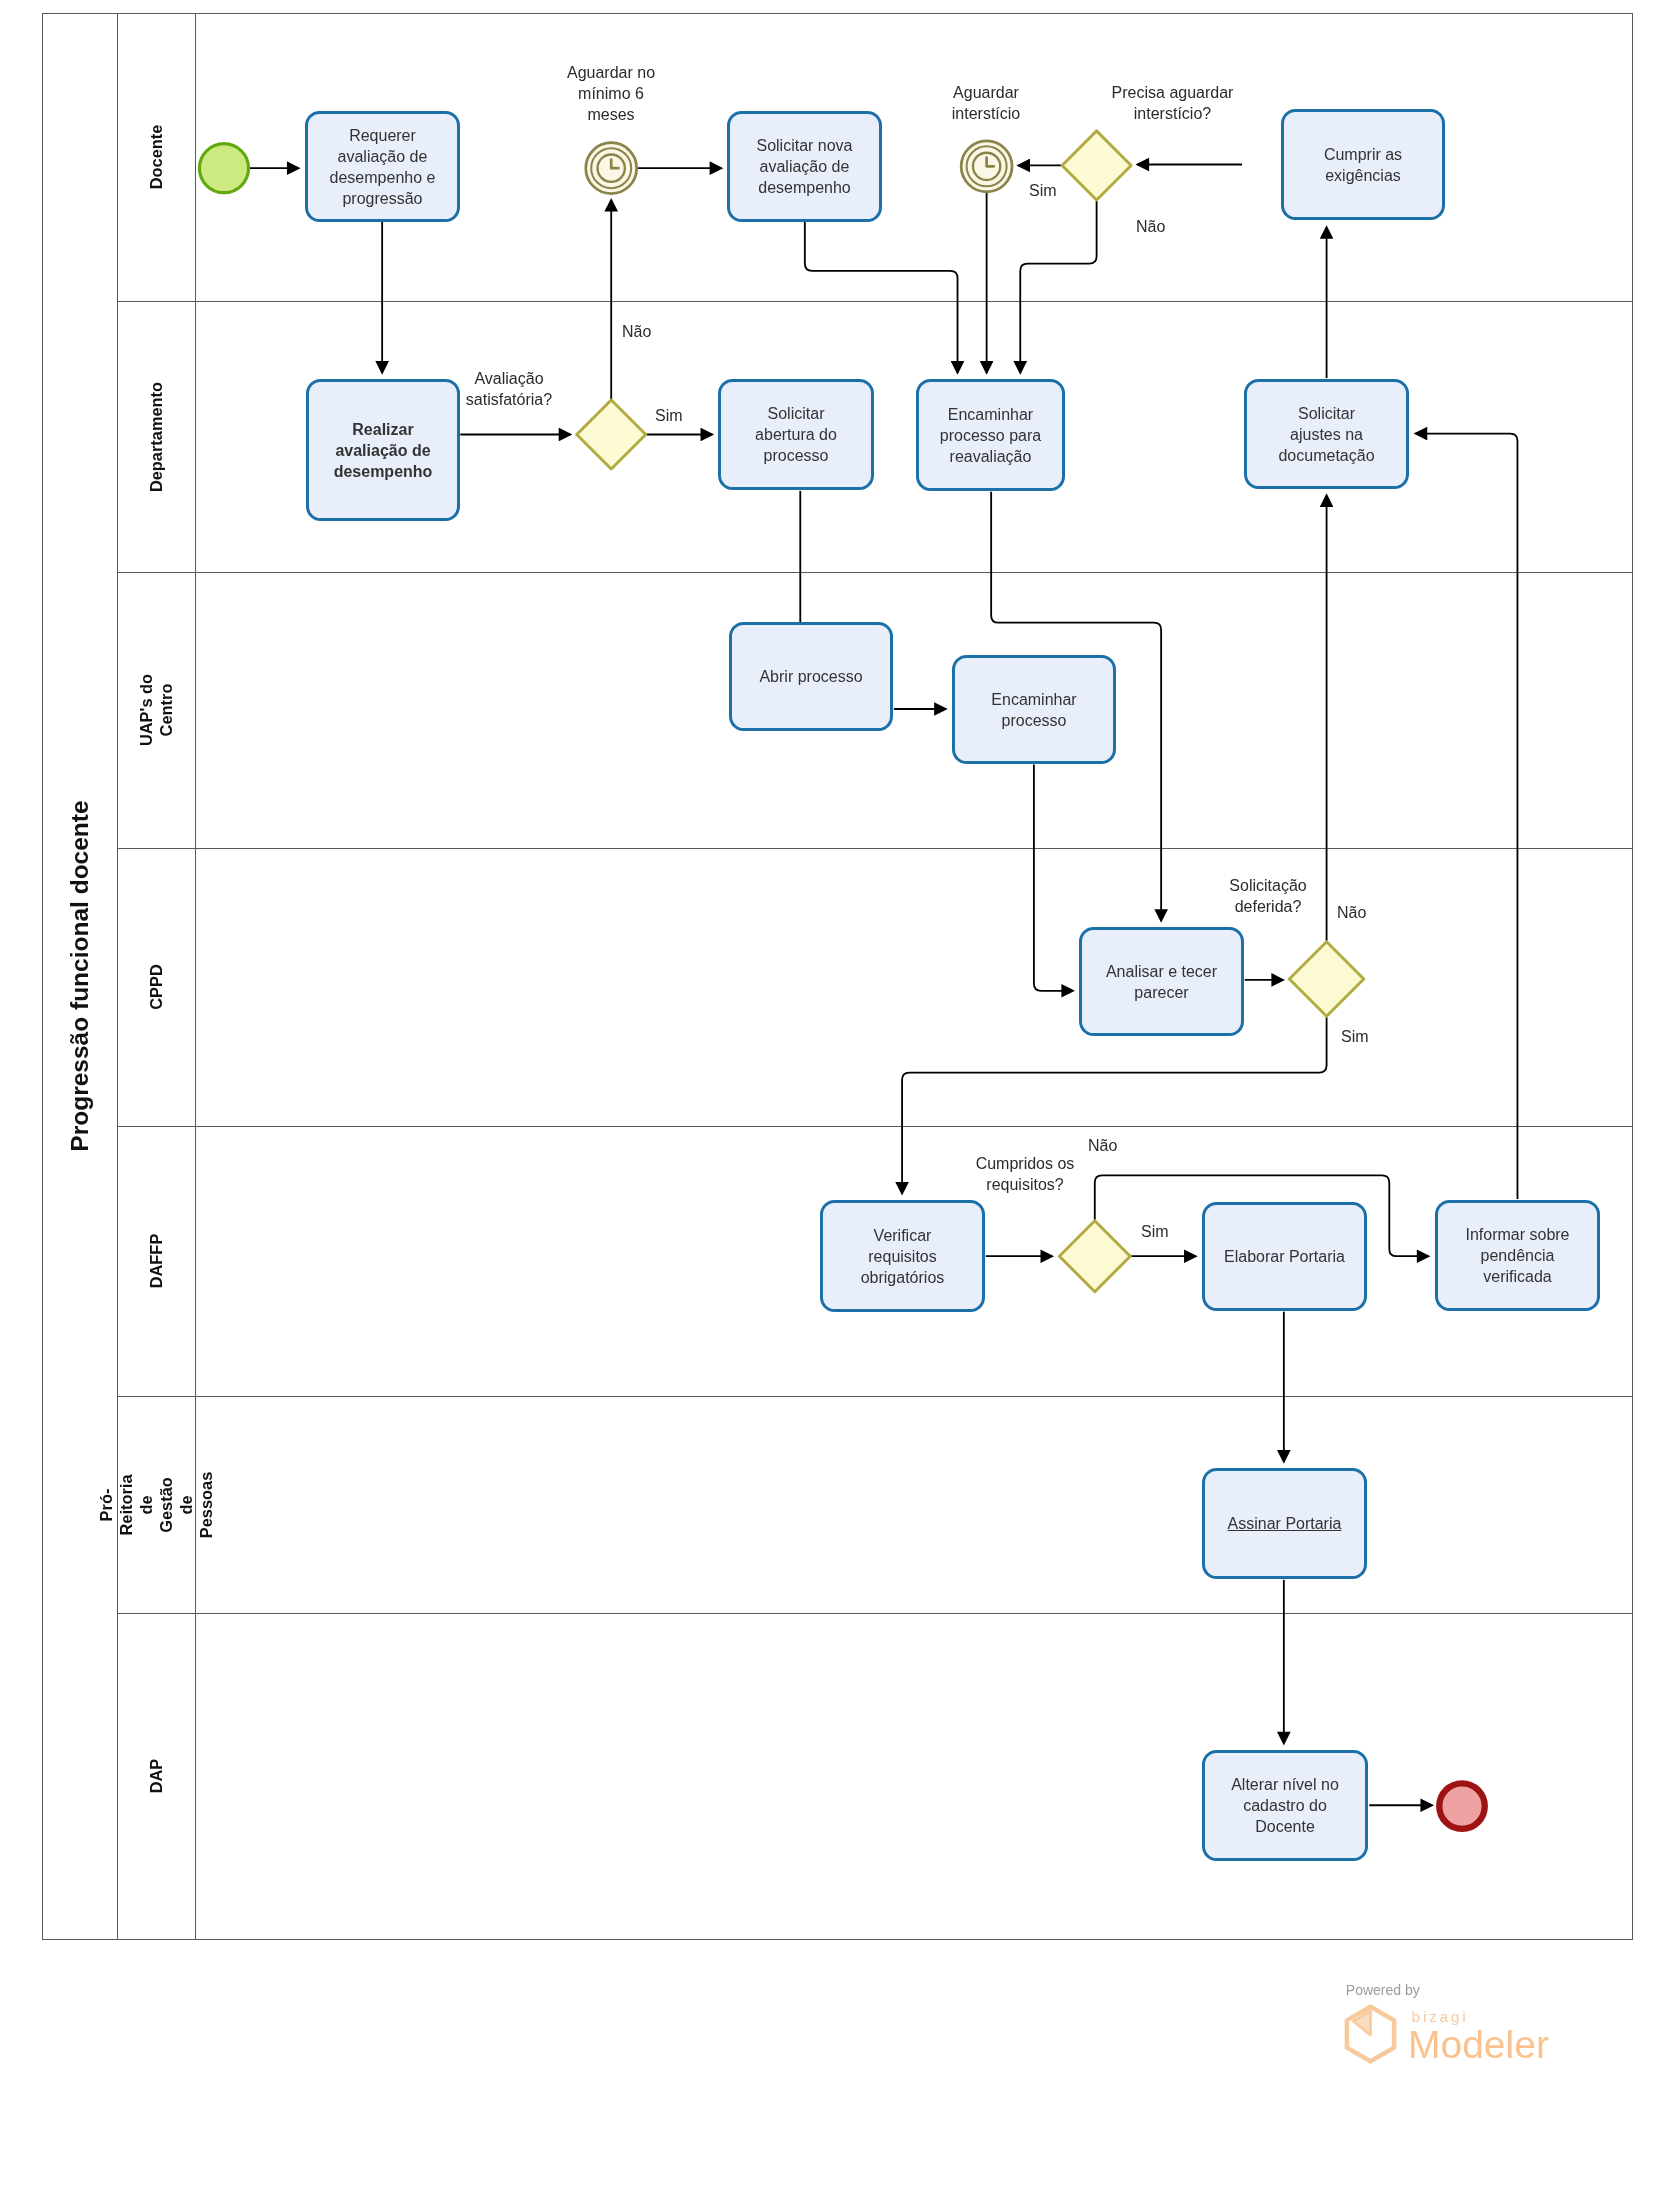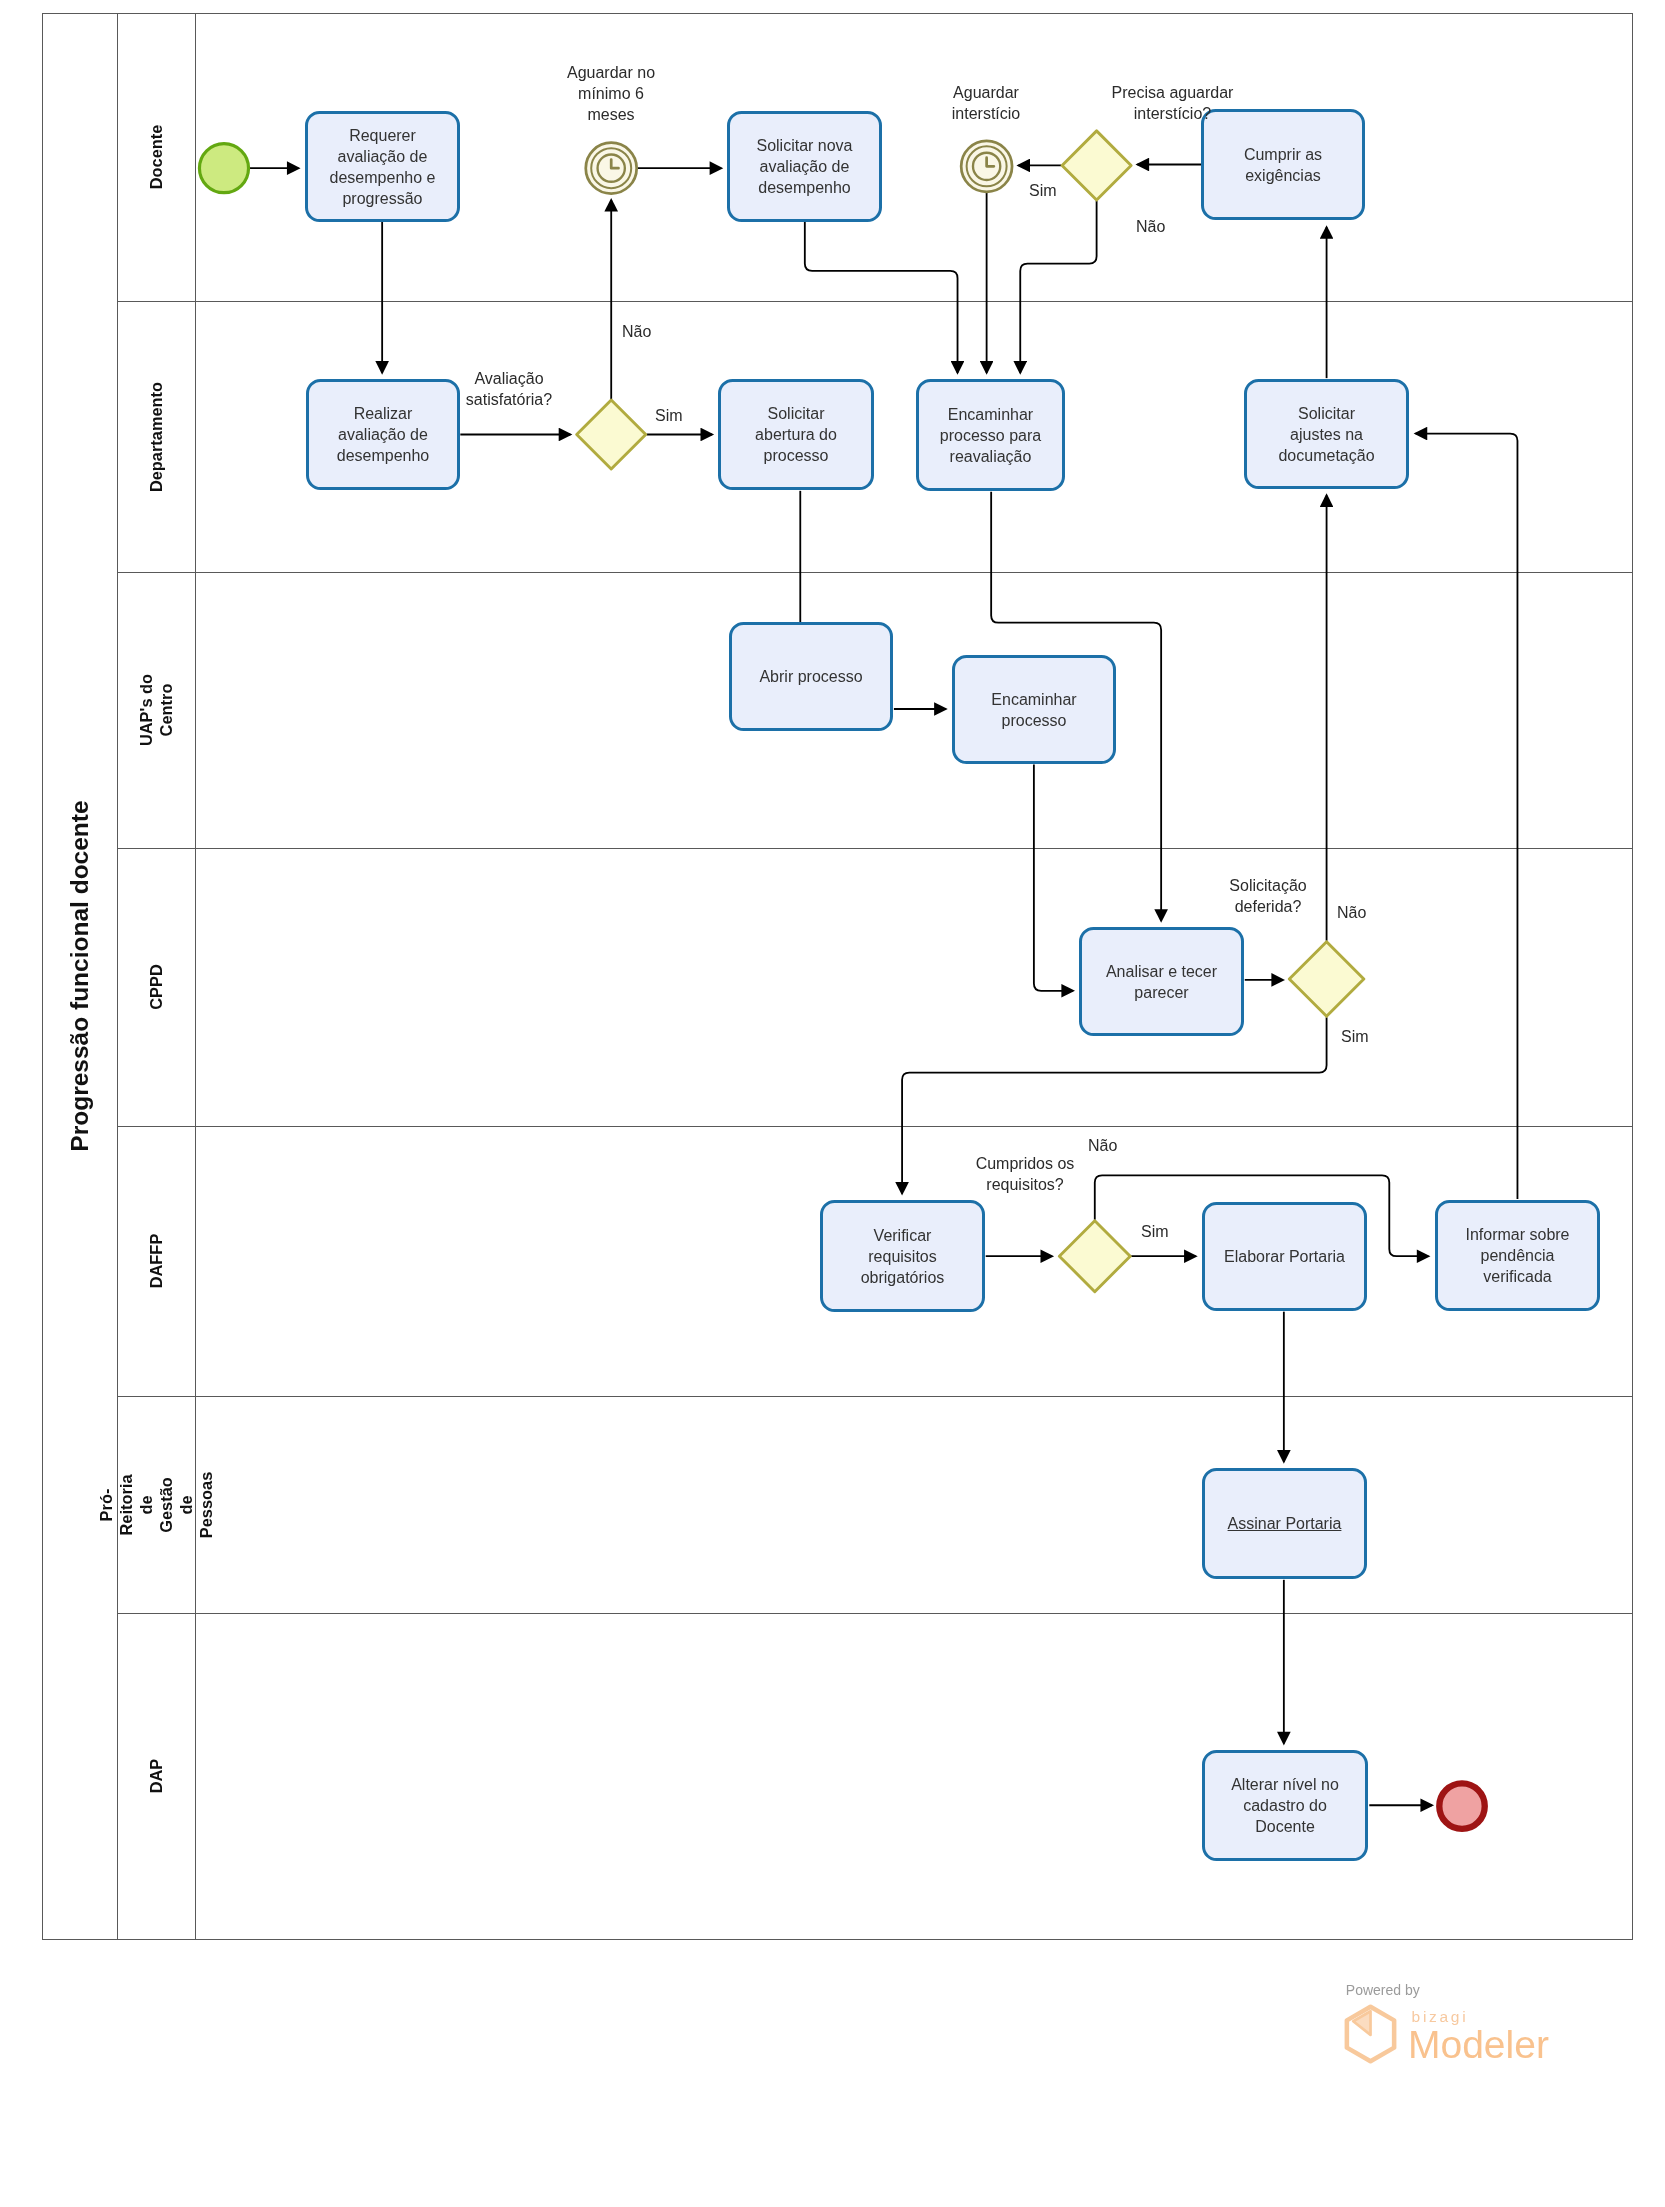--- a/index.html
+++ b/index.html
@@ -131,23 +131,23 @@
     <circle cx="1608" cy="1987" r="25" fill="#efa2a2" stroke="#9e1414" stroke-width="7"></circle>
   </svg>
 
   <div class="task" style="left:305px;top:111px;width:155px;height:111px;">Requerer
 avaliação de
 desempenho e
 progressão</div>
   <div class="task" style="left:727px;top:111px;width:155px;height:111px;">Solicitar nova
 avaliação de
 desempenho</div>
-  <div class="task" style="left:1201px;top:109px;width:164px;height:111px;">Cumprir as
+  <div class="task" style="left:1281px;top:109px;width:164px;height:111px;">Cumprir as
 exigências</div>
-  <div class="task" style="left:306px;top:379px;width:154px;height:111px;">Realizar
+  <div class="task" style="left:306px;top:379px;width:154px;height:142px;font-weight:bold;">Realizar
 avaliação de
 desempenho</div>
   <div class="task" style="left:718px;top:379px;width:156px;height:111px;">Solicitar
 abertura do
 processo</div>
   <div class="task" style="left:916px;top:379px;width:149px;height:112px;">Encaminhar
 processo para
 reavaliação</div>
   <div class="task" style="left:1244px;top:379px;width:165px;height:110px;">Solicitar
 ajustes na

